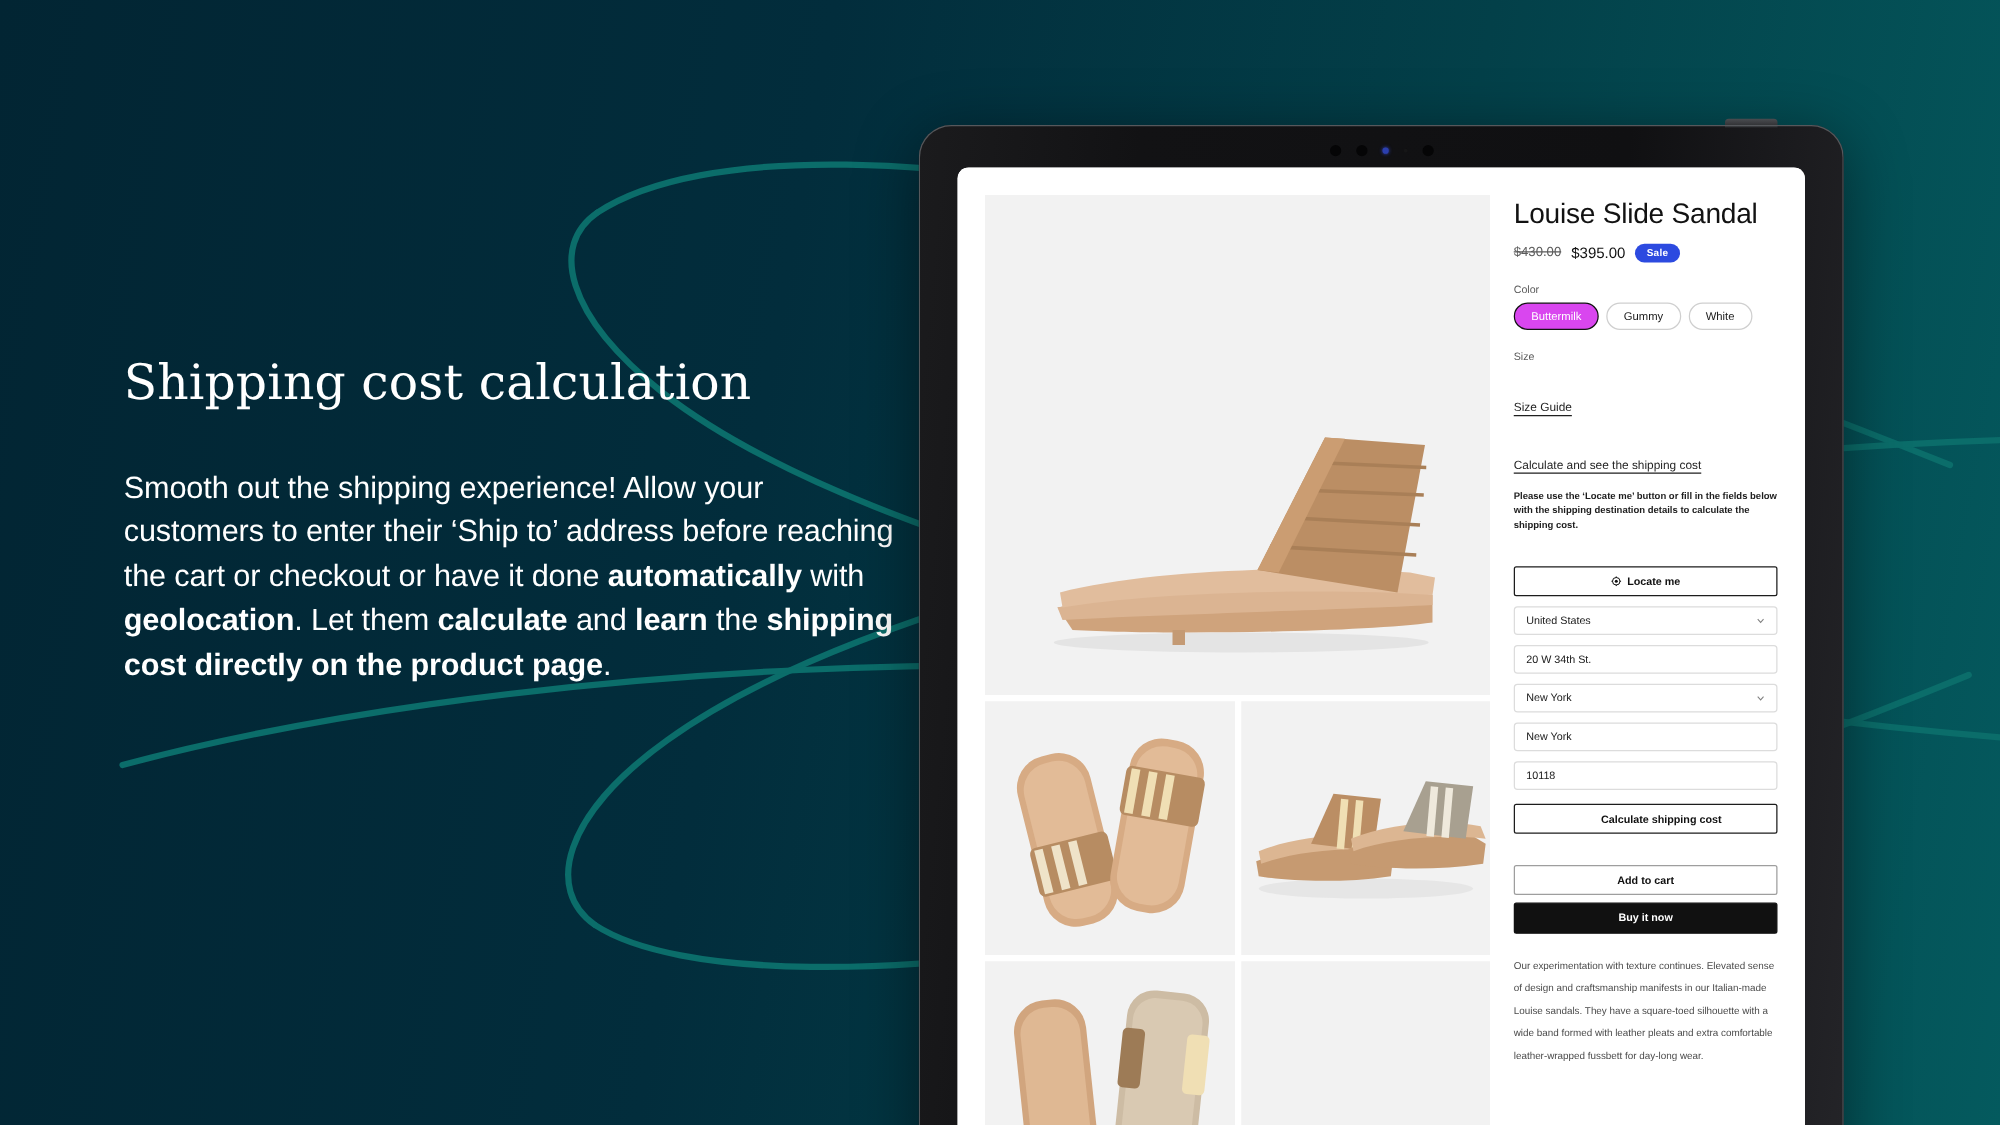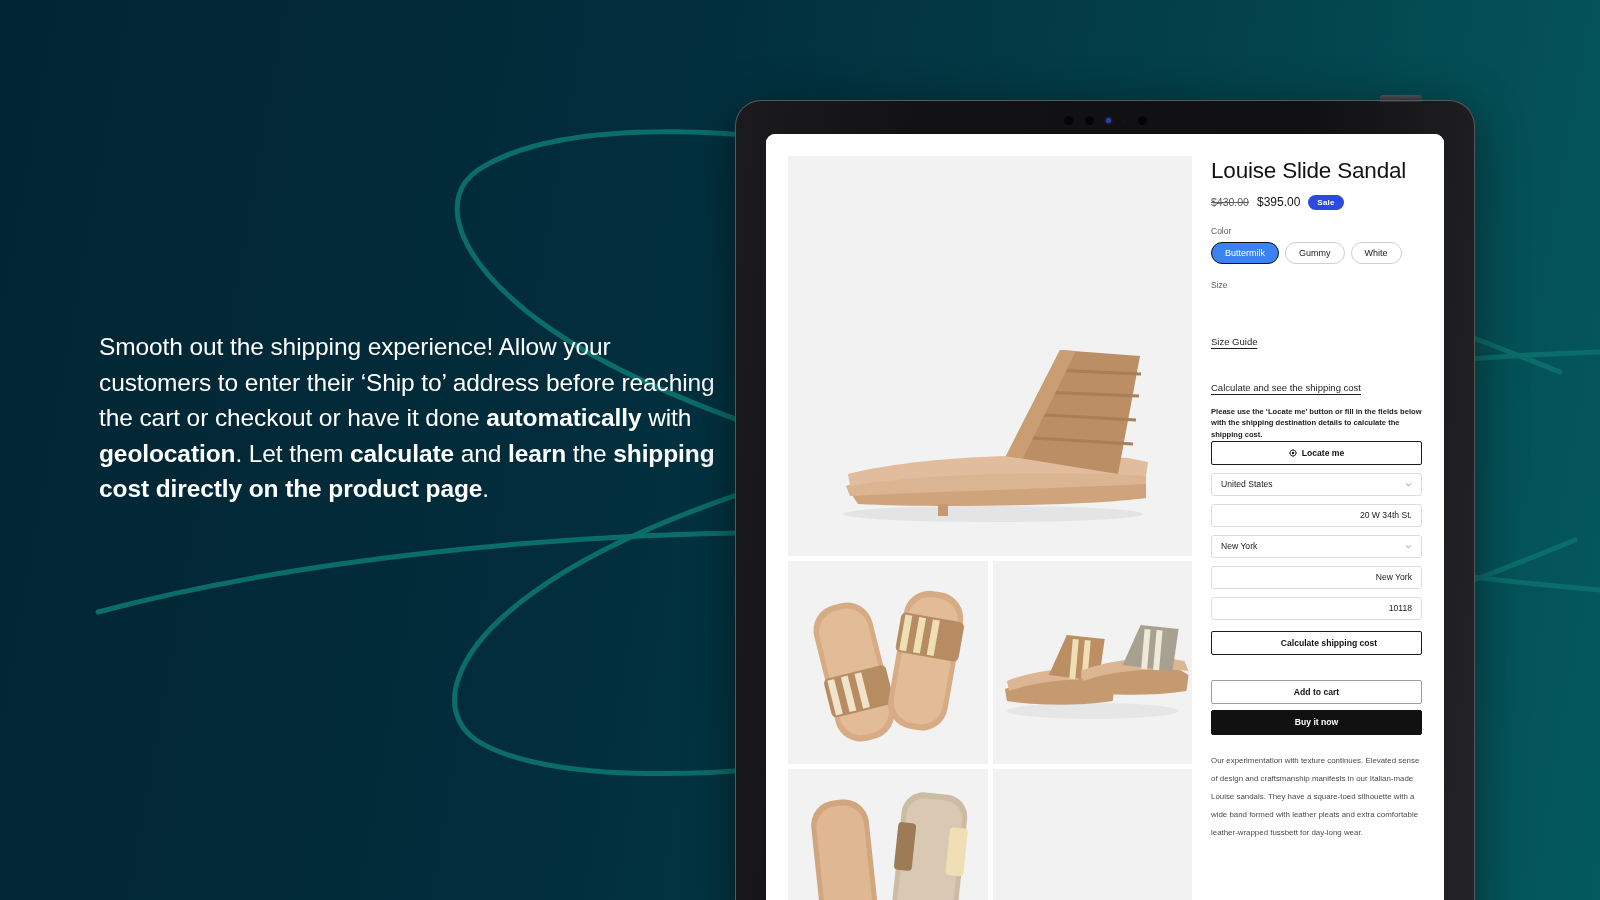--- a/index.html
+++ b/index.html
@@ -198,35 +198,35 @@
     background: #fff;
     color: #1a1a1a;
     font-size: 9px;
     padding: 5px 13px;
     min-width: 31px;
     text-align: center;
     cursor: pointer;
     white-space: nowrap;
   }
   .pill.sel {
-    background: #3b82f6;
+    background: #d946ef;
     color: #ffffff;
     border-color: #111111;
     text-align: right;
   }
 
   .link-u {
     display: inline-block;
     font-size: 9.5px;
     color: #1f1f1f;
     text-decoration: underline;
     text-underline-offset: 2.5px;
     cursor: pointer;
   }
-  .size-guide { margin-top: 41px; }
+  .size-guide { margin-top: 26px; }
   .calc-link { margin-top: 28px; }
 
   .helper {
     margin-top: 11px;
     font-size: 7.6px;
     line-height: 11.6px;
     color: #1d1d1d;
     font-weight: 700;
   }
 
@@ -238,21 +238,21 @@
     height: 24px;
     font-size: 8.6px;
     font-weight: 700;
     border-radius: 2px;
     cursor: pointer;
     background: #fff;
     color: #111;
     border: 1px solid #1c1c1c;
     gap: 5px;
   }
-  .btn-locate { margin-top: 0; }
+  .btn-locate { margin-top: 27px; }
   .btn-soft { border-color: #9e9e9e; }
   .btn-dark {
     background: #111111;
     color: #ffffff;
     border-color: #111111;
   }
   .btn-calc { margin-top: 11px; padding-left: 25px; }
   .btn-cart { margin-top: 25px; }
   .btn-buy { margin-top: 6px; height: 25px; }
 
@@ -262,21 +262,20 @@
     border: 1px solid #dcdcdc;
     border-radius: 3px;
     display: flex;
     align-items: center;
     padding: 0 9px;
     font-size: 8.6px;
     color: #202020;
     background: #fff;
     cursor: text;
     position: relative;
-    justify-content: flex-end;
   }
   .field.select { cursor: pointer; }
   .field .chev {
     margin-left: auto;
     width: 7px;
     height: 7px;
     opacity: .62;
   }
 
   .desc {
@@ -298,20 +297,21 @@
       <path d="M478 170 C 560 116, 760 120, 980 176 C 1180 226, 1380 300, 1560 372"></path>
       <path d="M478 170 C 440 196, 452 252, 530 314 C 640 400, 860 470, 1110 520 C 1300 558, 1460 578, 1600 590"></path>
       <path d="M476 740 C 540 782, 720 786, 930 744 C 1150 700, 1380 620, 1575 540"></path>
       <path d="M476 740 C 436 712, 450 652, 534 592 C 650 508, 880 442, 1130 400 C 1320 368, 1470 356, 1600 352"></path>
       <path d="M98 612 C 240 574, 430 546, 640 536 C 860 526, 1100 536, 1310 560"></path>
     </g>
   </svg>
 </div>
 
 <div class="copy">
+  <h1>Shipping cost calculation</h1>
   <p><span id="body-copy">Smooth out the shipping experience! Allow your customers to enter their ‘Ship to’ address before reaching the cart or checkout or have it done <b>automatically</b> with <b>geolocation</b>. Let them <b>calculate</b> and <b>learn</b> the <b>shipping cost directly on the product page</b>.</span></p>
 </div>
 
 <div class="tablet">
   <div class="tablet-body"></div>
   <div class="power-btn"></div>
   <div class="tablet-rim"></div>
 
   <div class="sensors">
     <span class="dot s1"></span>

